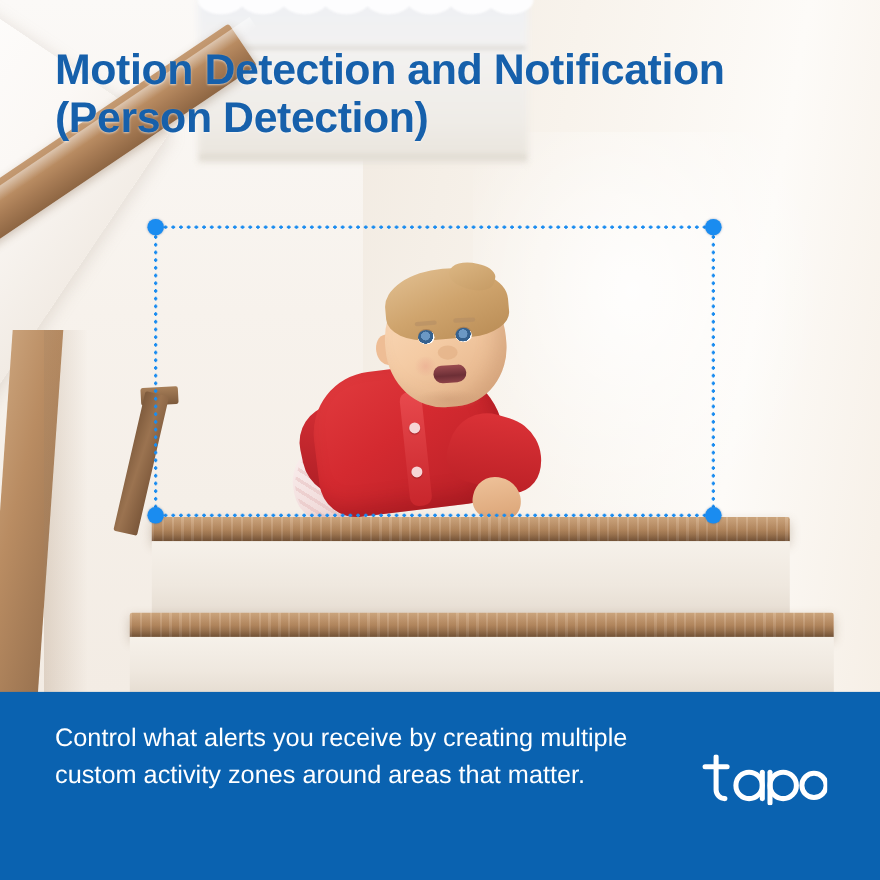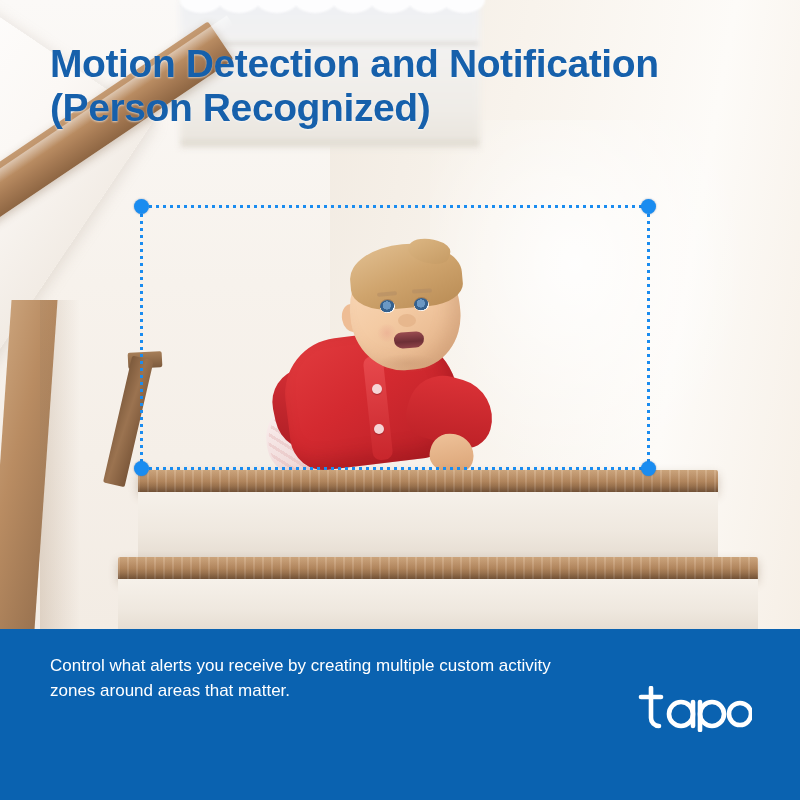--- a/index.html
+++ b/index.html
@@ -283,21 +283,21 @@
   }
 
   
   .banner {
     position:absolute; left:0; top:629px; width:800px; height:171px;
     background:#0a62b0;
   }
   .banner-text {
     position:absolute; left:50px; top:24px; width:540px;
     color:#ffffff;
-    font-size:17px; line-height:1.48; font-weight:normal;
+    font-size:23px; line-height:1.48; font-weight:normal;
   }
   .logo {
     position:absolute; left:637px; top:686px;
     width:115px; height:46px;
   }
   .logo svg { display:block; width:115px; height:46px; }
 </style>
 </head>
 <body>
 
@@ -372,21 +372,21 @@
       <div class="zone-line zone-left"></div>
       <div class="zone-line zone-right"></div>
       <div class="handle h-tl"></div>
       <div class="handle h-tr"></div>
       <div class="handle h-bl"></div>
       <div class="handle h-br"></div>
     </div>
 
     <div class="title">
       <div>Motion Detection and Notification</div>
-      <div>(Person Recognized)</div>
+      <div>(Person Detection)</div>
     </div>
   </div>
 
   <div class="banner">
     <div class="banner-text">Control what alerts you receive by creating multiple custom activity zones around areas that matter.</div>
   </div>
 
   <div class="logo">
     <svg viewBox="0 0 115 46" xmlns="http://www.w3.org/2000/svg" fill="none" stroke="#ffffff" stroke-width="4.6" stroke-linecap="round" stroke-linejoin="round">
       <path d="M4 11 H24"></path>

